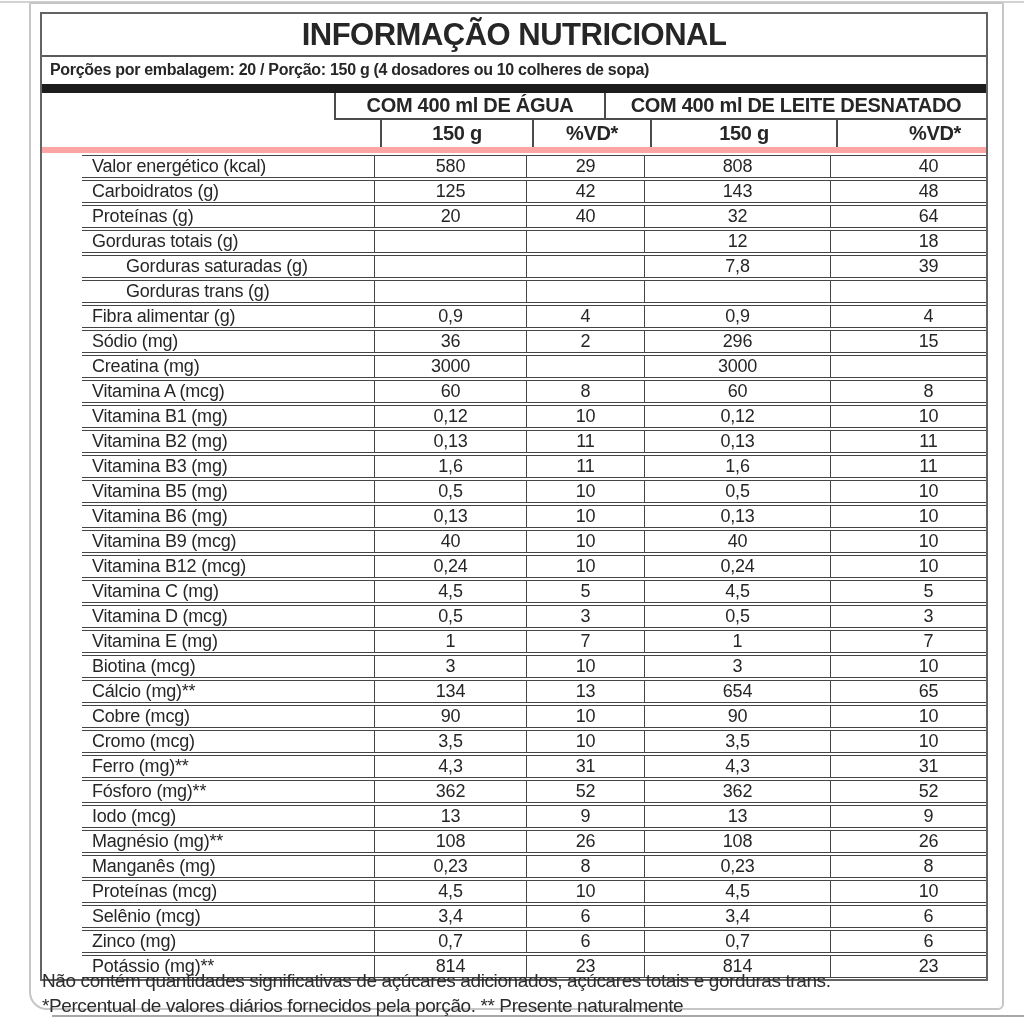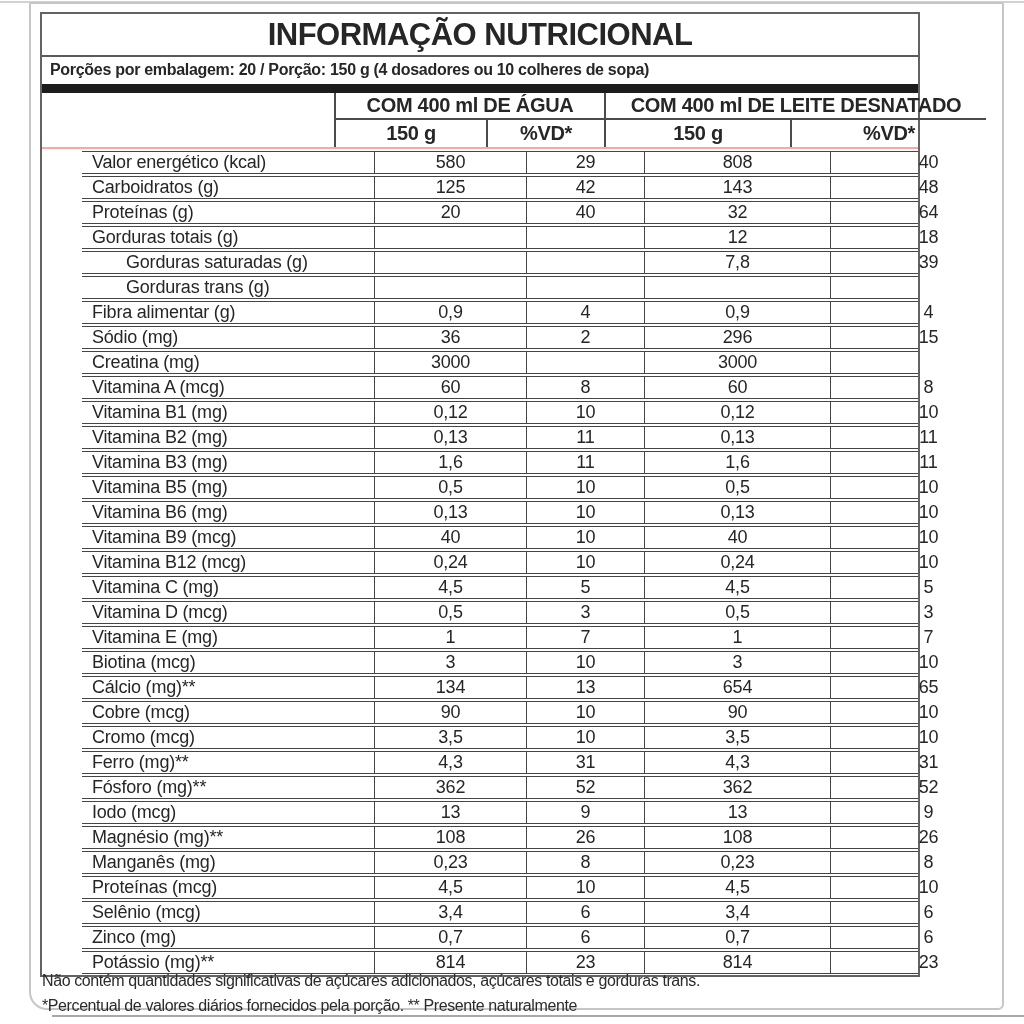--- a/index.html
+++ b/index.html
@@ -40,21 +40,21 @@
     left: 52px; right: 0; bottom: 7px;
     height: 2px;
     background: #a8a8a8;
   }
 
   
   .label-box {
     position: absolute;
     left: 40px;
     top: 12px;
-    width: 880px;
+    width: 948px;
     box-sizing: border-box;
     border: 2px solid #636363;
     background: #fff;
   }
   .title-row {
     height: 41px;
     display: flex;
     align-items: center;
     justify-content: center;
     border-bottom: 2px solid #5a5a5a;
@@ -93,21 +93,21 @@
     font-weight: bold;
     font-size: 20px;
     letter-spacing: -0.3px;
     white-space: nowrap;
     box-sizing: border-box;
   }
   .hA .group {
     border-left: 2px solid #4b4b4b;
     border-bottom: 2px solid #4b4b4b;
   }
-  .hB { height: 27px; border-bottom: 2px solid #fca5a5; }
+  .hB { height: 27px; border-bottom: 6px solid #fca5a5; padding-left: 46px; }
   .hB .cell + .cell { border-left: 2px solid #4b4b4b; }
 
   .table-body { padding-bottom: 1px; }
   .row {
     margin-top: 2px;
     border-top: 1px solid #454545;
     border-bottom: 1px solid #454545;
     margin-left: 40px;
   }
   .row .cell {
@@ -128,21 +128,21 @@
   .row .cell.val {
     text-align: center;
     border-left: 1.5px solid #454545;
   }
 
   .footnotes {
     position: absolute;
     left: 42px;
     top: 968px;
     width: 950px;
-    font-size: 16px;
+    font-size: 19px;
     letter-spacing: -0.4px;
     line-height: 25px;
     color: #2b2b2b;
     white-space: nowrap;
   }
 </style>
 </head>
 <body>
 
 <div class="page">

